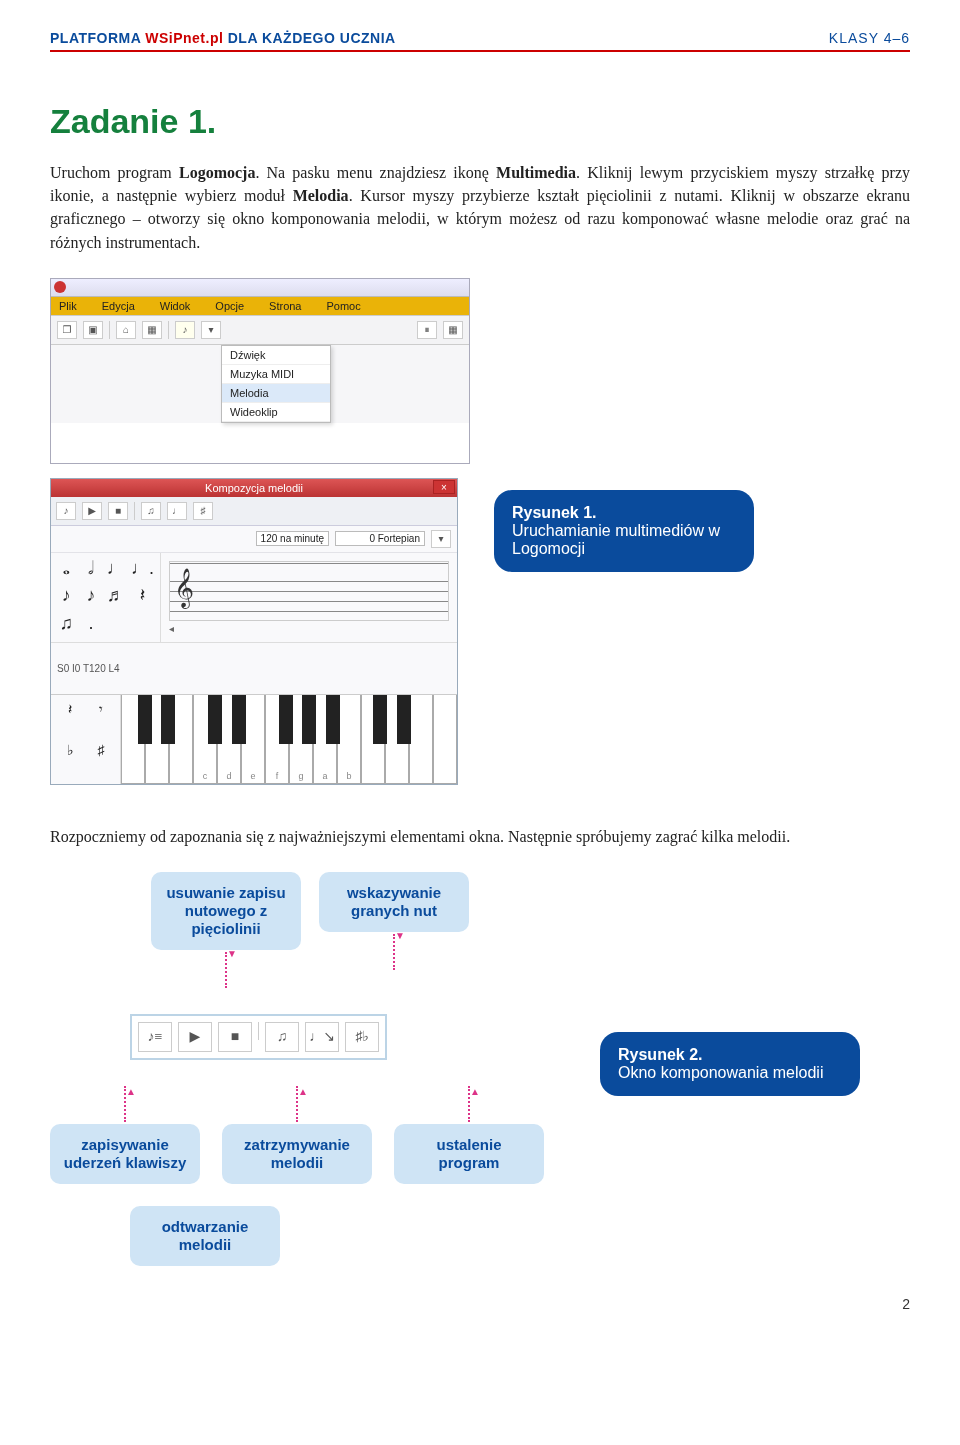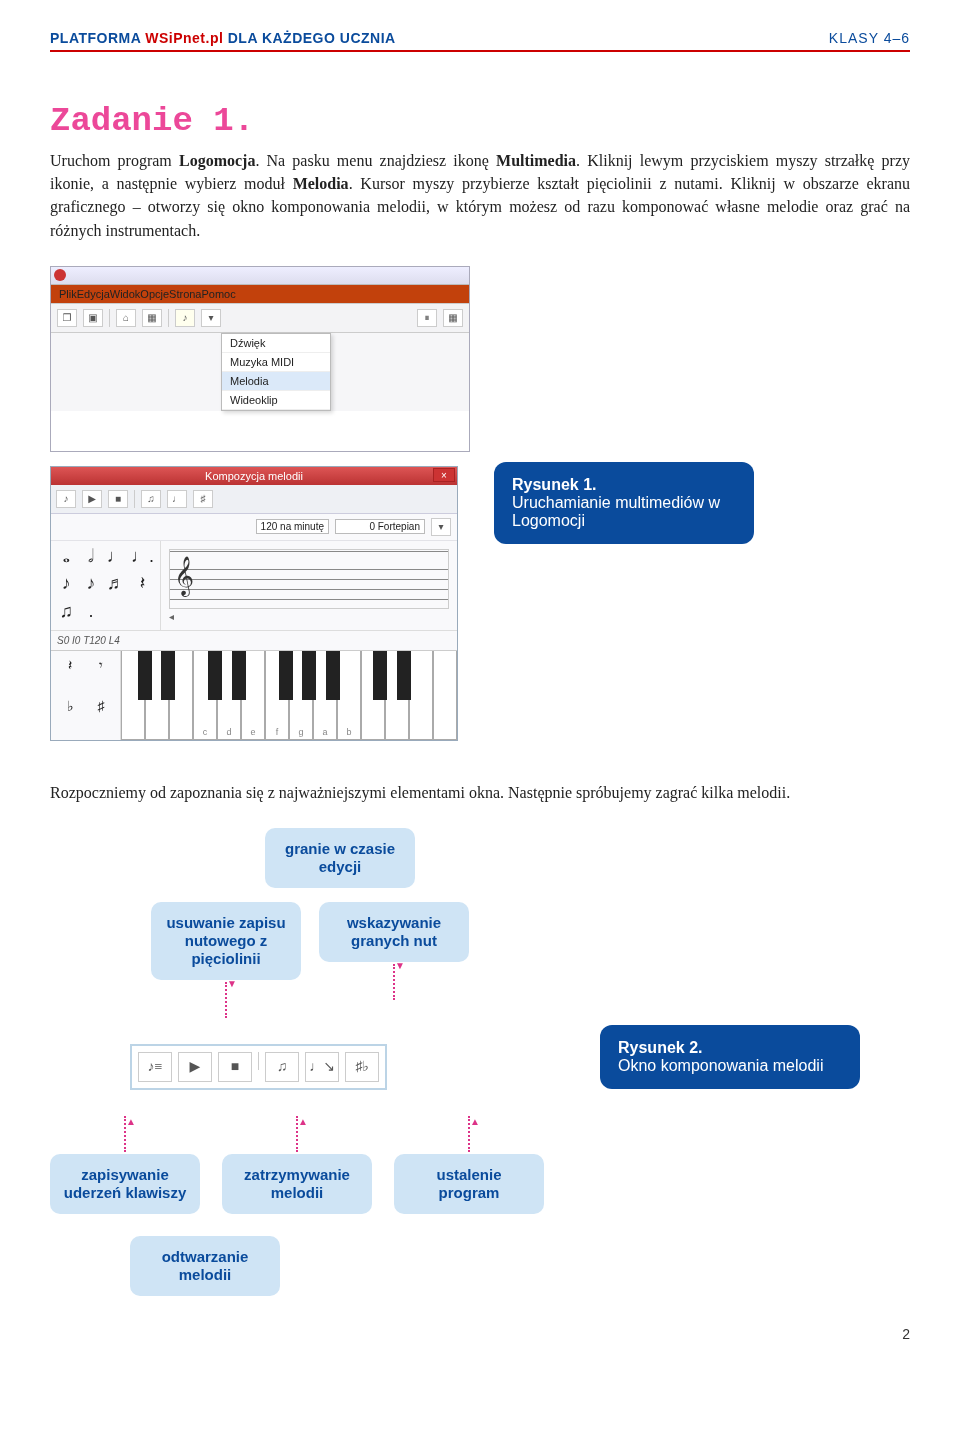--- a/index.html
+++ b/index.html
@@ -19,25 +19,25 @@
     font-family: Arial, sans-serif;
     font-size: 14px;
     padding-bottom: 4px;
   }
   .header-left { color: #0a4b9c; font-weight: 700; letter-spacing: .5px; }
   .header-left .red { color: #c00; }
   .header-left .gray { color: #0a4b9c; }
   .header-right { color: #0a4b9c; font-weight: 400; letter-spacing: 1px; }
   .hr-red { height: 2px; background: #c00; margin-bottom: 50px; }
   .title {
-    color: #ec4899;
-    font-family: Liberation Mono, monospace;
+    color: #15803d;
+    font-family: Liberation Sans, sans-serif;
     font-weight: 700;
     font-size: 34px;
-    margin-bottom: 9px;
+    margin-bottom: 20px;
   }
   .body-text {
     font-size: 16px;
     line-height: 1.45;
     text-align: justify;
     margin-bottom: 24px;
   }
   .bold { font-weight: 700; }
   .screenshot-area {
     display: flex;
@@ -54,23 +54,23 @@
     font-size: 11px;
     margin-bottom: 14px;
   }
   .titlebar { height: 18px; background: linear-gradient(#eef,#dde); border-bottom: 1px solid #bbb; position: relative; }
   .titlebar .bug { position: absolute; left: 3px; top: 2px; width: 12px; height: 12px; background: #c33; border-radius: 50%; }
   .titlebar-red { background: linear-gradient(#d55,#b33); height: 18px; position: relative; }
   .titlebar-red .close { position: absolute; right: 2px; top: 1px; width: 22px; height: 14px; background: #c33; color:#fff; font-size:10px; text-align:center; line-height:14px; border:1px solid #a22; }
   .titlebar-red .ttitle { position:absolute; left:0; right:0; text-align:center; color:#fff; font-size:11px; line-height:18px;}
   .menubar {
     display: flex;
-    gap: 0;
+    gap: 25px;
     padding: 3px 8px;
-    background: #c2410c;
+    background: #eab308;
     border-bottom: 1px solid #ccc;
   }
   .toolbar {
     display: flex;
     gap: 6px;
     padding: 5px 6px;
     background: #f3f3f5;
     border-bottom: 1px solid #ccc;
     flex-wrap: wrap;
     align-items: center;
@@ -114,36 +114,36 @@
   }
   .note-pal span { font-size: 18px; text-align:center; line-height:1; }
   .staff-area { flex:1; padding: 8px; }
   .staff {
     border:1px solid #ccc; height:60px; background:
       repeating-linear-gradient(to bottom, transparent 0 9px, #888 9px 10px);
     background-position: 0 10px;
     position:relative;
   }
   .staff .clef { position:absolute; left:4px; top:6px; font-size:34px; color:#333; }
-  .status-line { padding:4px 6px; font-size:10px; color:#555; border-top:1px solid #ddd;font-style:italic;}
+  .status-line { padding:20px 6px; font-size:10px; color:#555; border-top:1px solid #ddd;}
   .keyboard {
     display:flex; height:90px; border-top:1px solid #ccc;
   }
   .key-extra { width:70px; border-right:1px solid #ddd; display:grid; grid-template-columns:1fr 1fr; gap:4px; padding:6px; }
   .key-extra span { font-size:14px; text-align:center; }
   .piano { flex:1; position:relative; background:#fff; }
   .white-keys { display:flex; height:100%; }
   .wkey { flex:1; border:1px solid #aaa; border-top:none; position:relative; }
   .wkey span { position:absolute; bottom:2px; left:0; right:0; text-align:center; font-size:9px; color:#888;}
   .black-keys { position:absolute; top:0; left:0; right:0; height:55%; }
   .bkey { position:absolute; width:14px; height:100%; background:#222; }
   .caption-box {
     background: #0a4b9c;
     color: #fff;
-    border-radius: 12px;
+    border-radius: 18px;
     padding: 14px 18px;
     font-family: Arial, sans-serif;
     font-size: 16px;
     width: 260px;
     align-self: center;
   }
   .caption-box.small-margin { margin-top: -10px; }
   .caption-box .ctitle { font-weight: 700; }
   .diagram-col { width: 520px; }
   .label-box {
@@ -335,21 +335,20 @@
       <div>Uruchamianie multimediów w Logomocji</div>
     </div>
   </div>
 
   <p class="body-text">Rozpoczniemy od zapoznania się z najważniejszymi elementami okna. Następnie spróbujemy zagrać kilka melodii.</p>
 
   <div class="diagram-row">
     <div class="diagram-col">
       
       <div class="top-row-wrap">
-        <div class="label-box" style="margin-left:60px; margin-bottom:14px;">granie w czasie edycji</div>
         <div class="top-group">
           <div class="connect-col">
             <div class="label-box">usuwanie zapisu nutowego z pięciolinii</div>
             <div class="dots-v arrow-down"></div>
           </div>
           <div class="connect-col">
             <div class="label-box">wskazywanie granych nut</div>
             <div class="dots-v arrow-down"></div>
           </div>
         </div>

